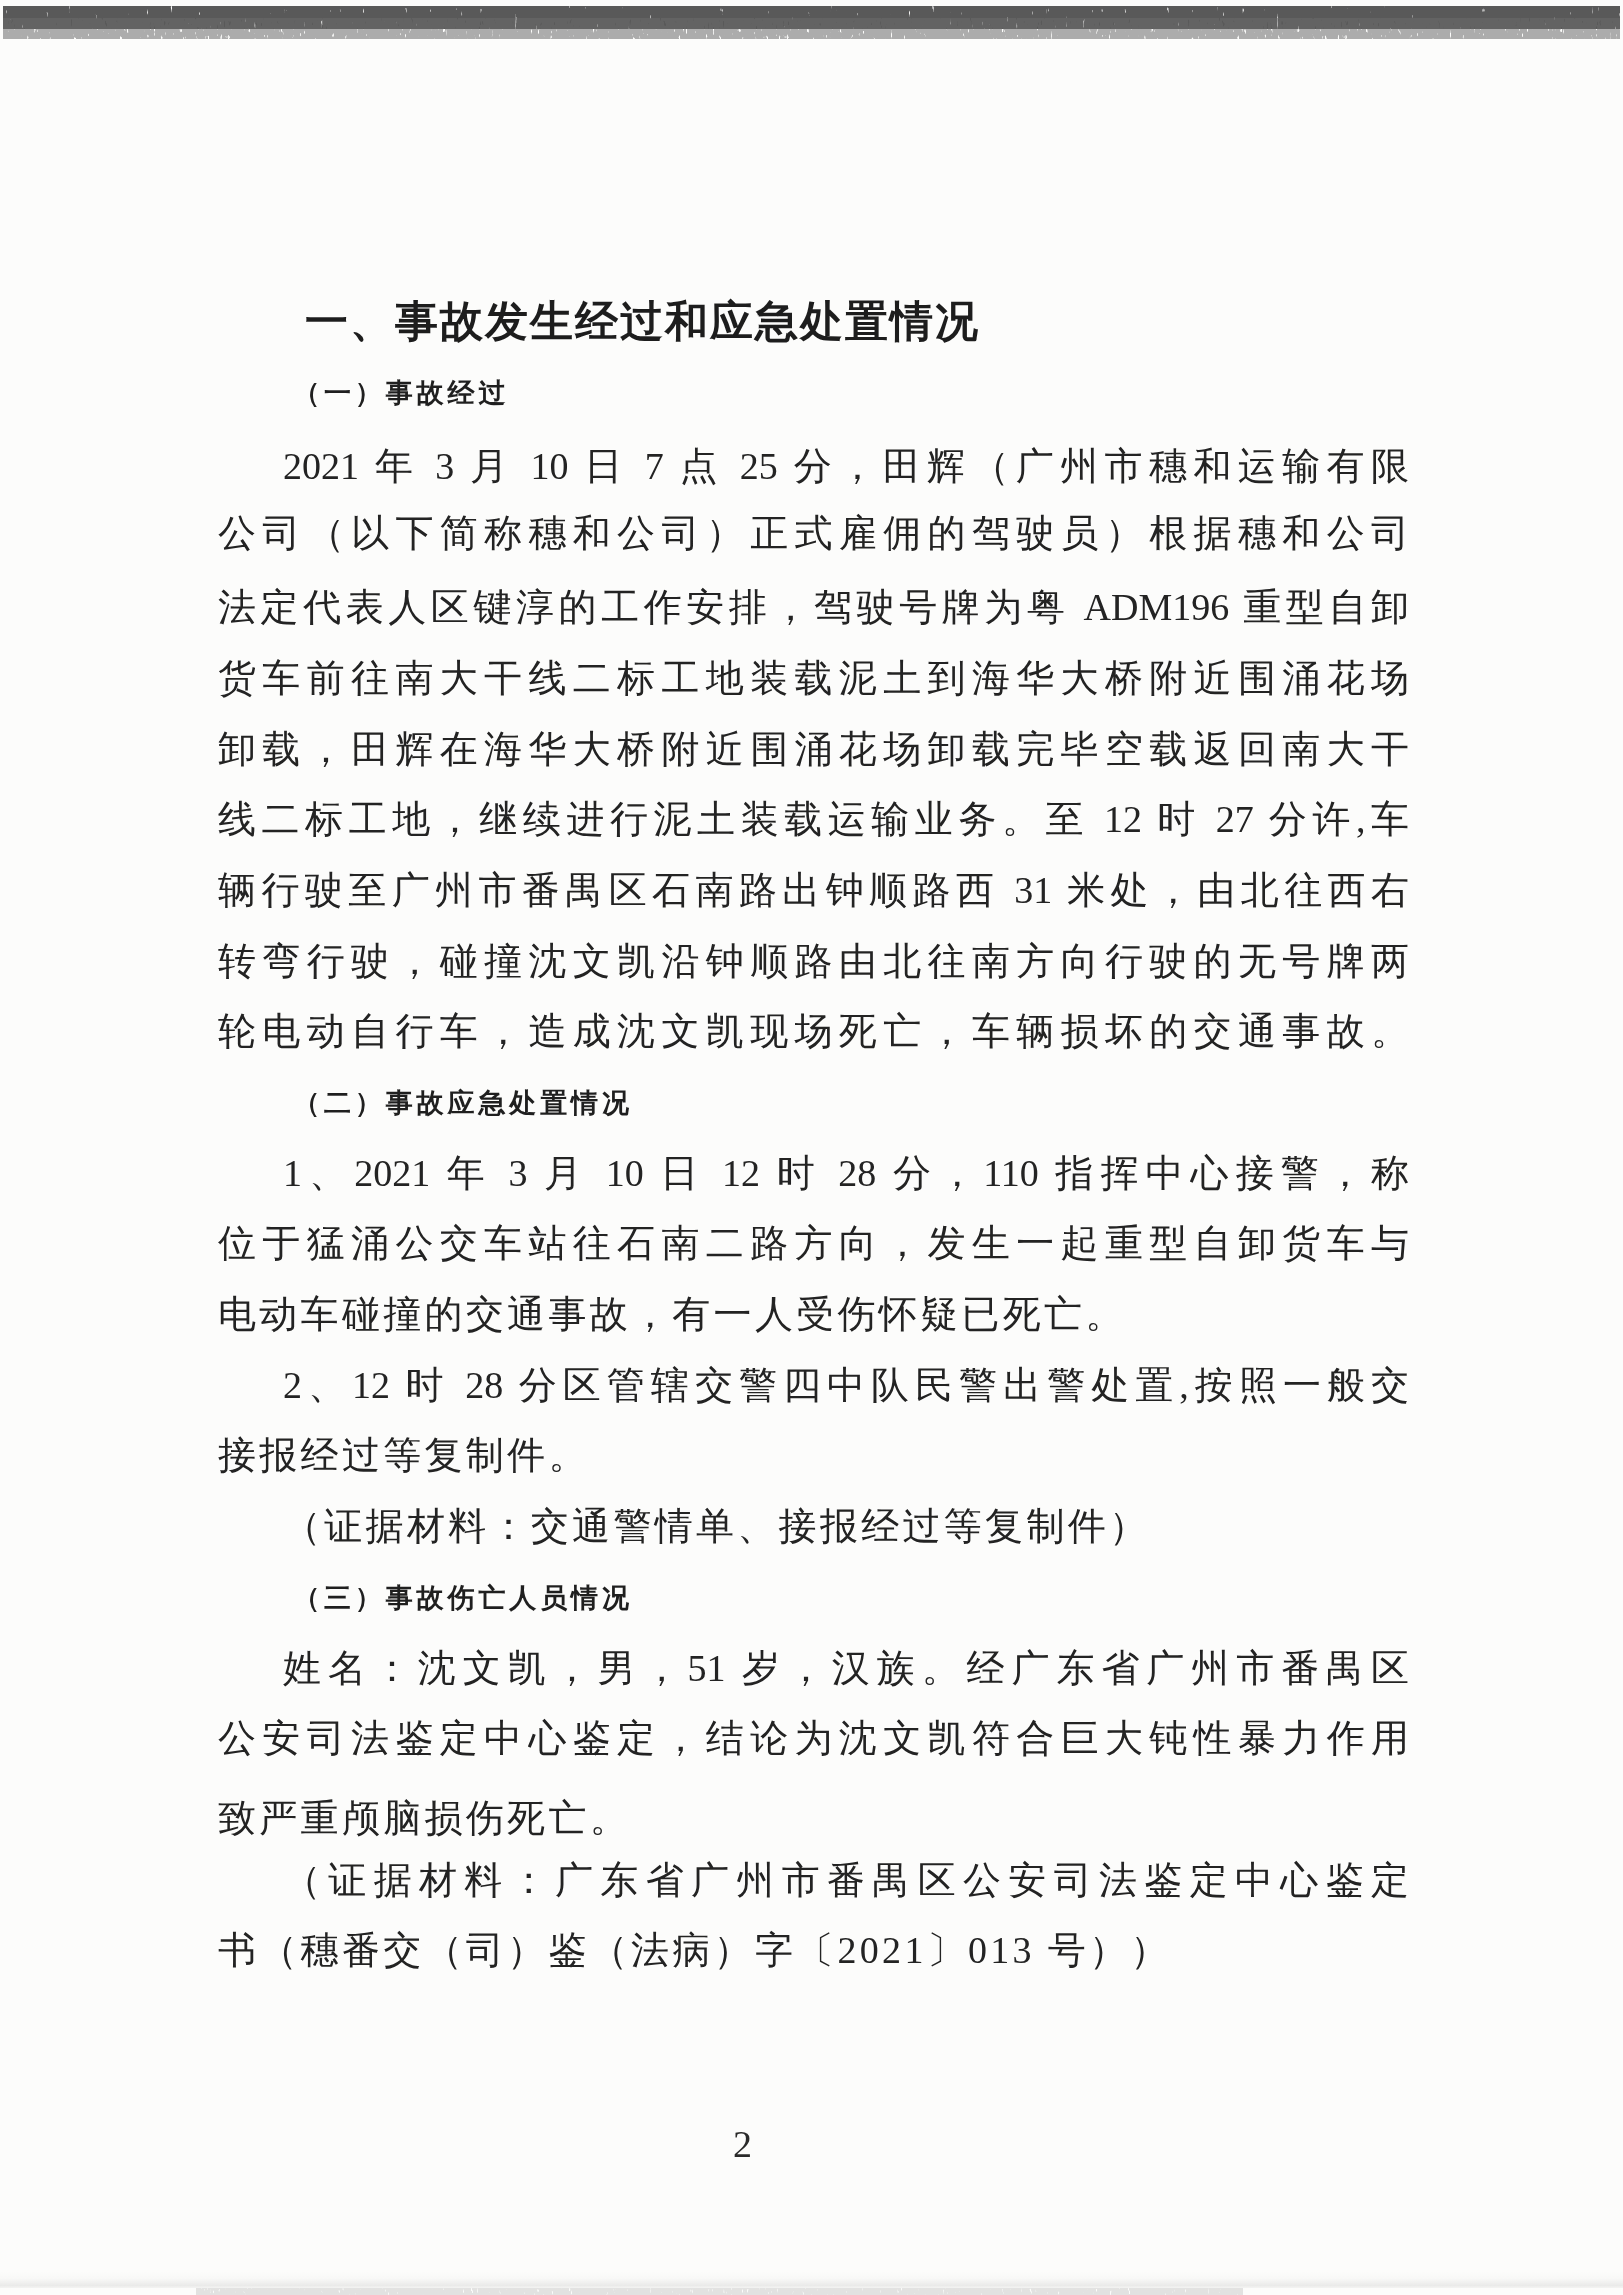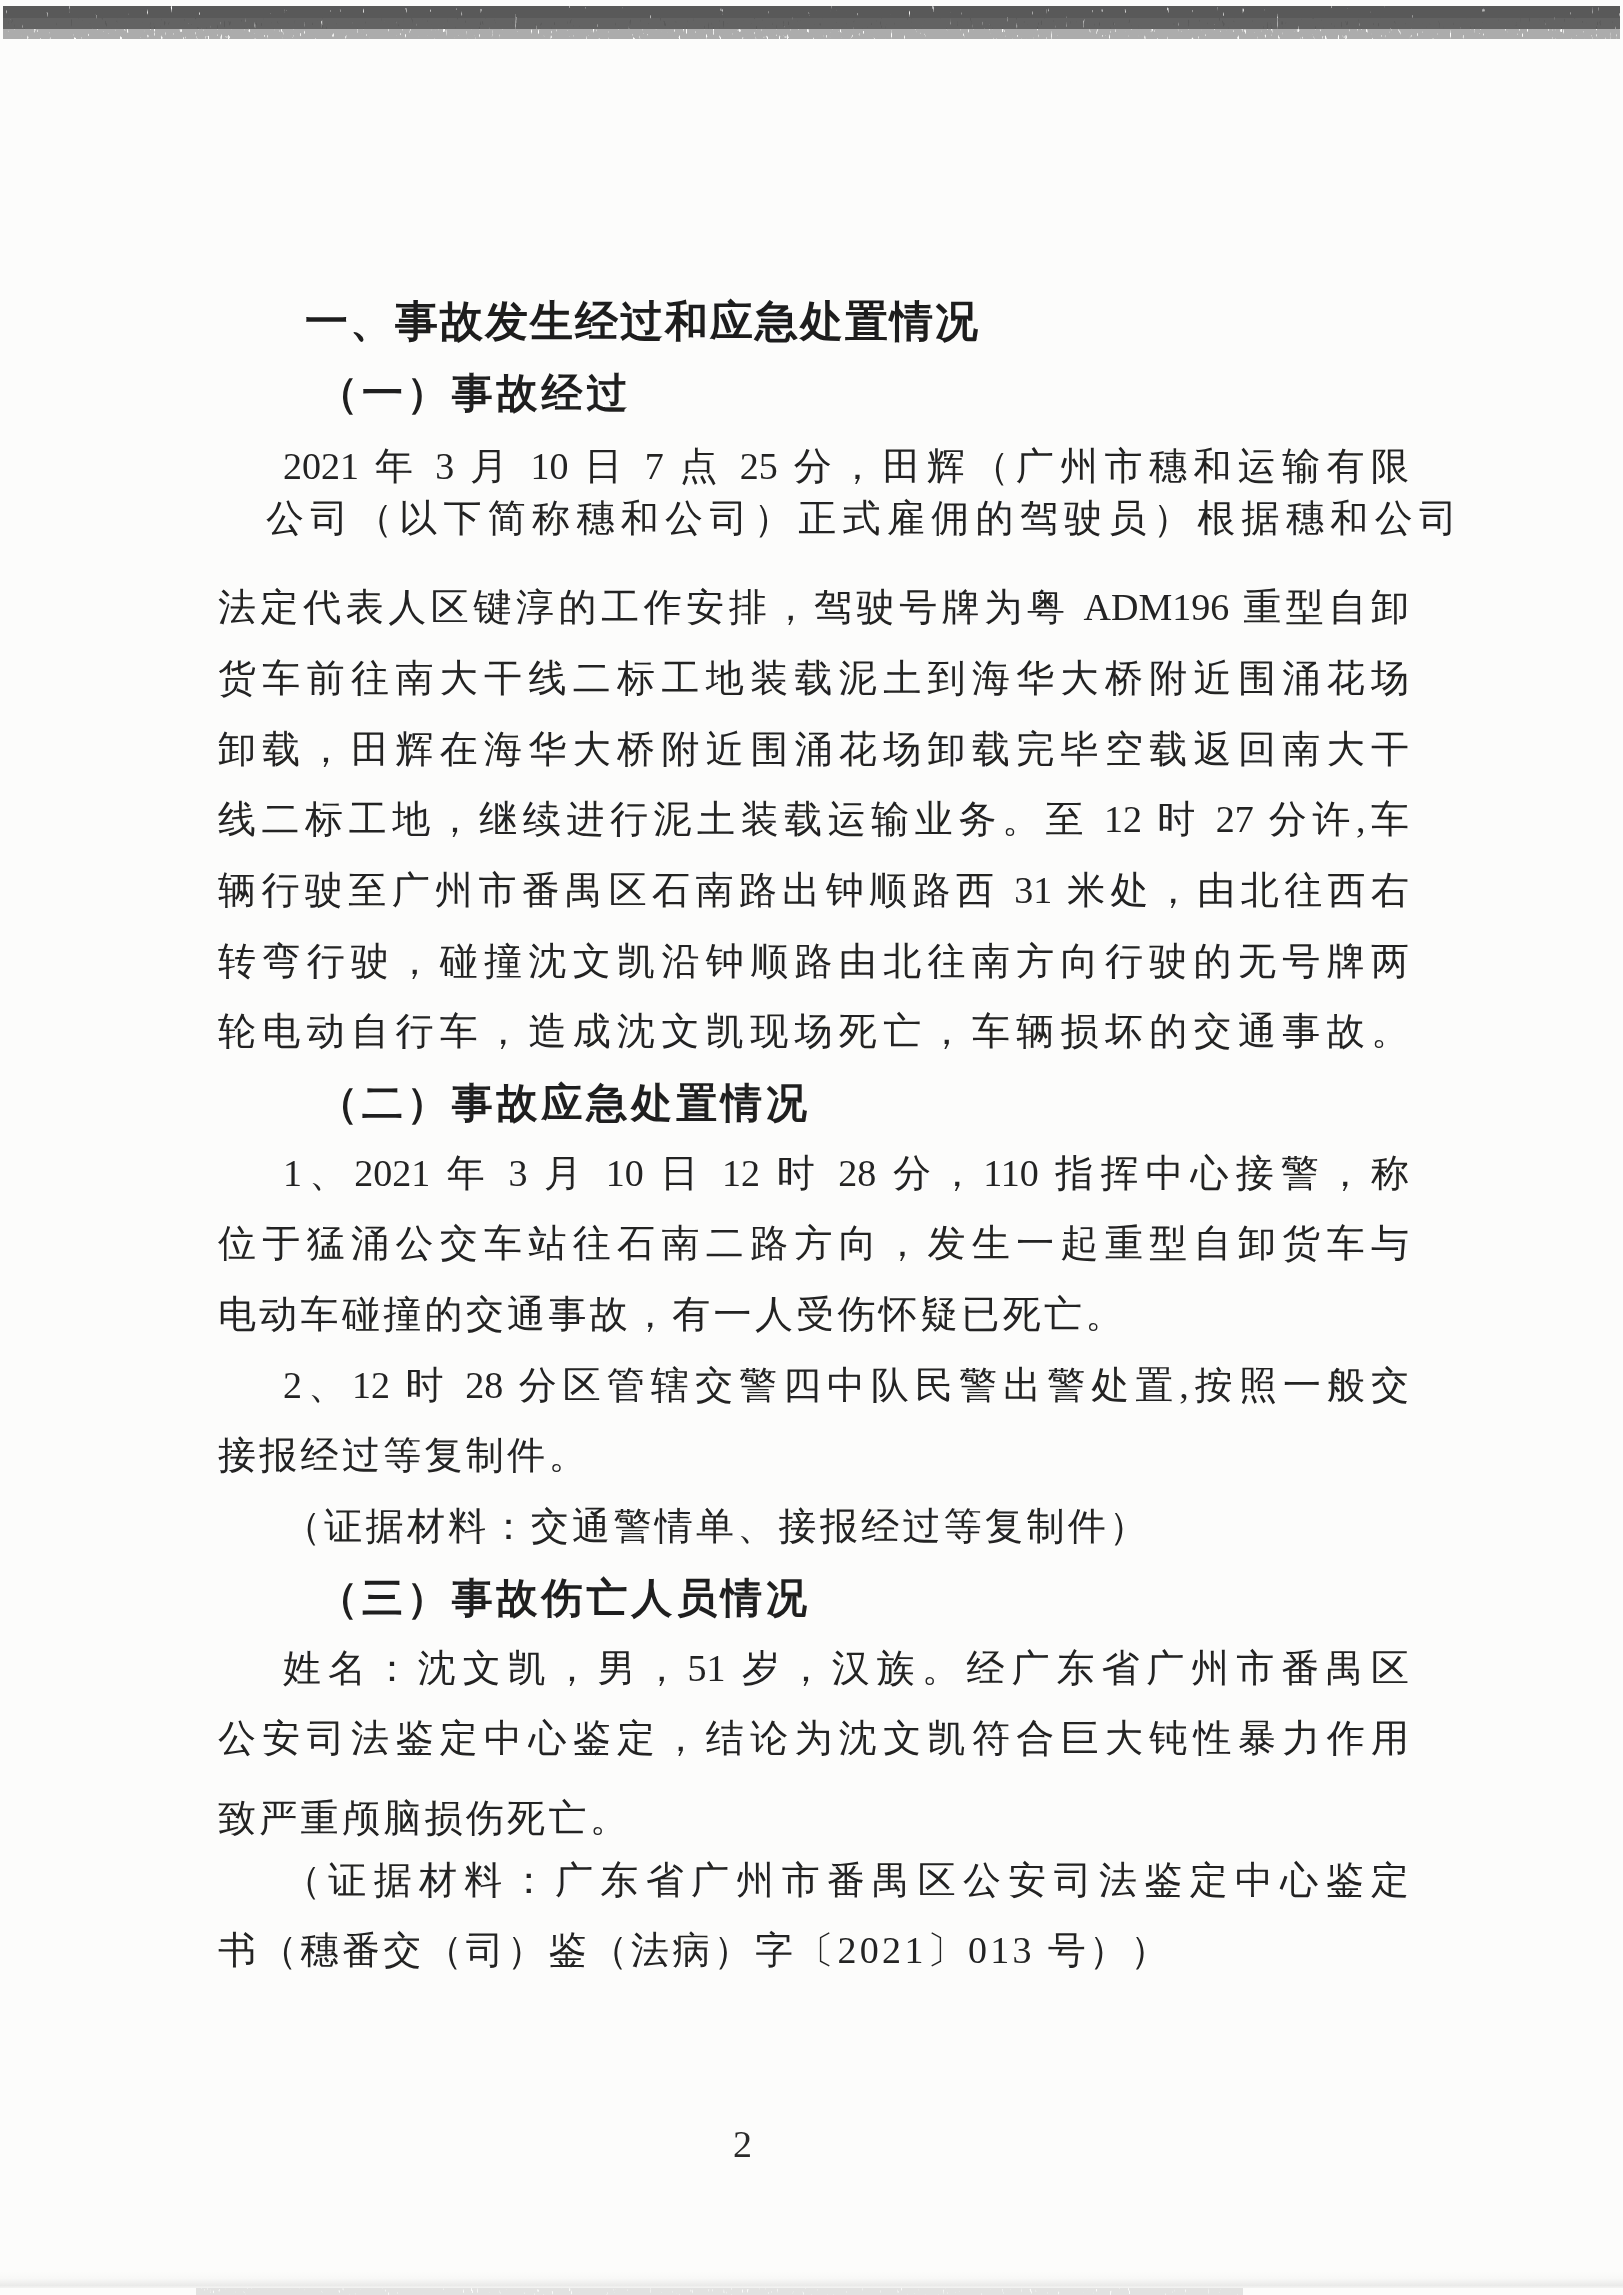--- a/index.html
+++ b/index.html
@@ -30,31 +30,31 @@
   }
   .ind{text-indent:65px;}
   .h1{
     position:absolute;left:305px;
     font-family:"Liberation Sans","DejaVu Sans",sans-serif;
     font-weight:bold;font-size:43px;line-height:46px;
     letter-spacing:2px;white-space:nowrap;color:#1d1d1d;text-align:right;
   }
   .hsec{
     position:absolute;left:293px;
-    font-weight:bold;font-size:41px;line-height:46px;
-    letter-spacing:3.9px;white-space:nowrap;color:#1f1f1f;margin-left:24px;
+    font-weight:bold;font-size:27px;line-height:46px;
+    letter-spacing:3.9px;white-space:nowrap;color:#1f1f1f;
   }
   .pageno{
     position:absolute;left:723px;top:2125px;width:39px;
     font-size:38px;line-height:39px;text-align:center;color:#2a2a2a;
   }
   
   .t-h1 {top:298px;}
   .t-s1h{top:370px;}
-  .r0 {top:444px;}  .r1 {top:496px;margin-left:48px;}  .r2 {top:585px;}
+  .r0 {top:444px;}  .r1 {top:511px;}  .r2 {top:585px;}
   .r3 {top:656px;} .r4 {top:727px;} .r5 {top:797px;}
   .r6 {top:868px;} .r7 {top:939px;} .r8 {top:1009px;}
   .r9 {top:1080px;} .r10{top:1151px;} .r11{top:1221px;}
   .r12{top:1292px;} .r13{top:1363px;} .r14{top:1433px;}
   .r15{top:1504px;} .r16{top:1575px;} .r17{top:1646px;}
   .r18{top:1716px;} .r19{top:1796px;} .r20{top:1858px;}
   .r21{top:1928px;}
 </style>
 </head>
 <body>

